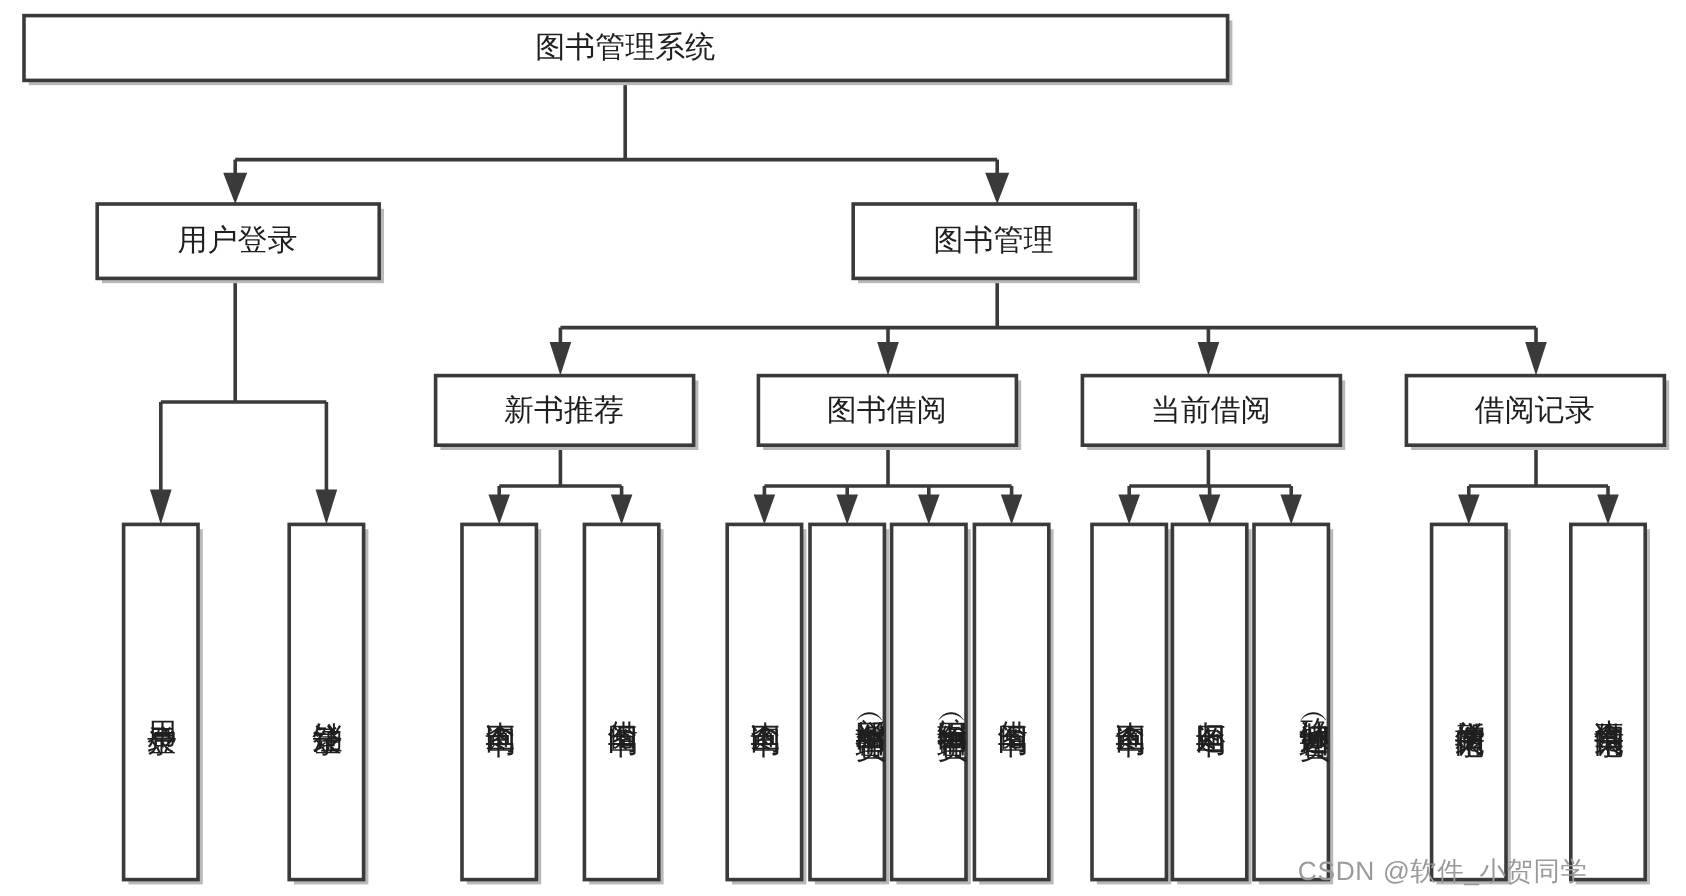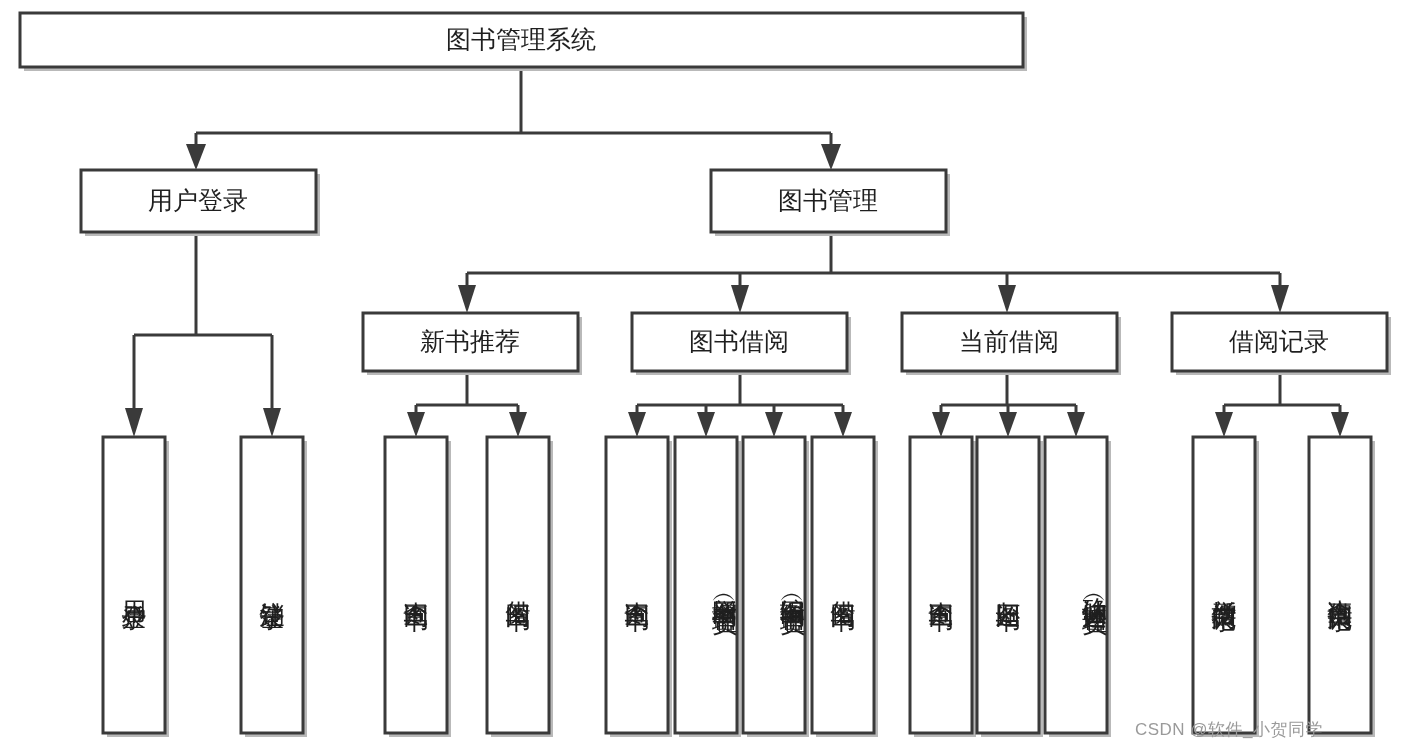--- a/index.html
+++ b/index.html
@@ -66,21 +66,21 @@
     justify-content: center;
     text-align: center;
     white-space: nowrap;
     user-select: none;
   }
   .watermark {
     position: absolute;
     right: 14px;
     bottom: 6px;
     font-family: "Liberation Sans", "DejaVu Sans", sans-serif;
-    font-size: 17px;
+    font-size: 22px;
     color: #9a9a9a;
     white-space: nowrap;
     letter-spacing: 0.5px;
     margin-left: 46px;
   }
 </style>
 </head>
 <body>
 
 <div id="diagram-root">

